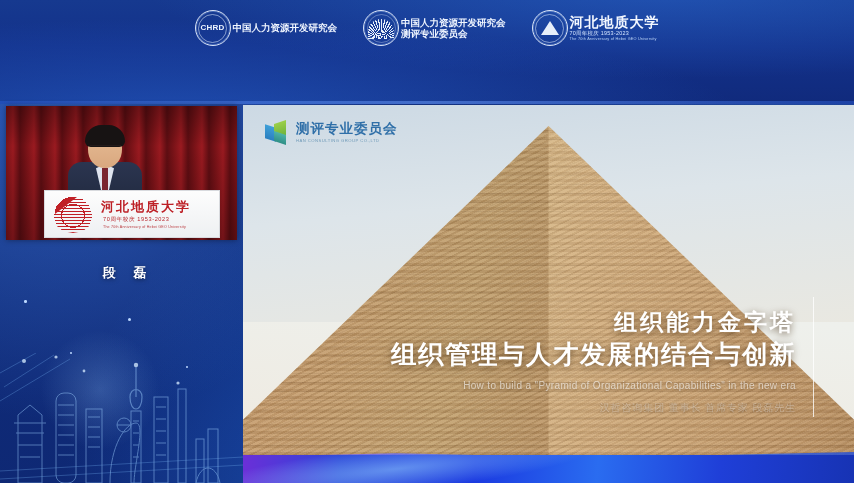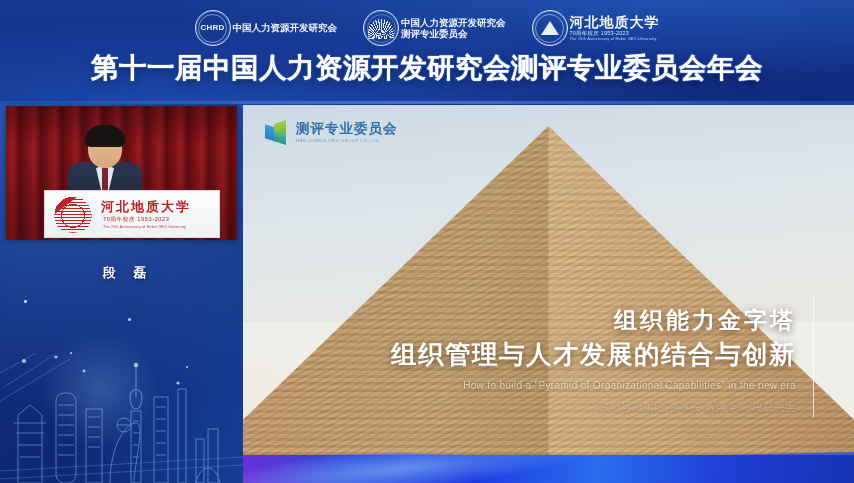--- a/index.html
+++ b/index.html
@@ -234,21 +234,21 @@
                  background:linear-gradient(180deg,#9ccf4a,#6fb23a); transform:skewY(-18deg); }
   .hz-cube .f3 { position:absolute; left:9px; top:13px; width:12px; height:10px;
                  background:linear-gradient(180deg,#4fb3a8,#2f8f86); transform:skewY(18deg); }
   .hz-txt .t1 { font-family:"DejaVu Sans","Liberation Sans",sans-serif;
                 font-size:13.5px; font-weight:700; color:#2f6fa8; letter-spacing:1px; line-height:1; }
   .hz-txt .t2 { font-size:4.2px; color:#6f9ab8; letter-spacing:.45px; margin-top:2.5px; }
 
   #slide-text { position:absolute; right:58px; bottom:40px; width:440px; text-align:right; }
   #slide-title-1 {
     color:#ffffff; font-size:23px; font-weight:700; letter-spacing:3px;
-    text-shadow:0 2px 7px rgba(60,35,10,.62); line-height:1.25;font-family:Liberation Mono, monospace;
+    text-shadow:0 2px 7px rgba(60,35,10,.62); line-height:1.25;
   }
   #slide-title-2 {
     color:#ffffff; font-size:25.5px; font-weight:700; letter-spacing:1.5px;
     text-shadow:0 2px 7px rgba(60,35,10,.62); line-height:1.3; margin-top:1px;
   }
   #slide-sub-en {
     margin-top:9px; color:rgba(255,255,255,.60); font-size:10px;
     letter-spacing:.35px; text-shadow:0 1px 3px rgba(60,35,10,.45);
   }
   #slide-attrib {
@@ -335,21 +335,20 @@
         </div>
         <div>
           <div class="uni-name">河北地质大学</div>
           <div class="uni-sub">70周年校庆  1953-2023</div>
           <div class="uni-sub2">The 70th Anniversary of Hebei GEO University</div>
         </div>
       </div>
 
     </div>
 
-    <div id="conf-title">第十一届中国人力资源开发研究会测评专业委员会年会</div>
   </div>
 
   <div id="left-col">
 
     <svg id="skyline" viewBox="0 0 243 130" preserveAspectRatio="none">
       <g fill="none" stroke="#9fd0ff" stroke-width="1" opacity="0.55">
         <path d="M18 130 L18 62 L30 52 L42 62 L42 130 Z"></path>
         <path d="M14 70 H46 M16 80 H44 M18 92 H42 M20 104 H40"></path>
         <rect x="56" y="40" width="20" height="90" rx="8"></rect>
         <path d="M58 52 H74 M58 62 H74 M58 72 H74 M58 82 H74 M58 92 H74 M58 102 H74"></path>

